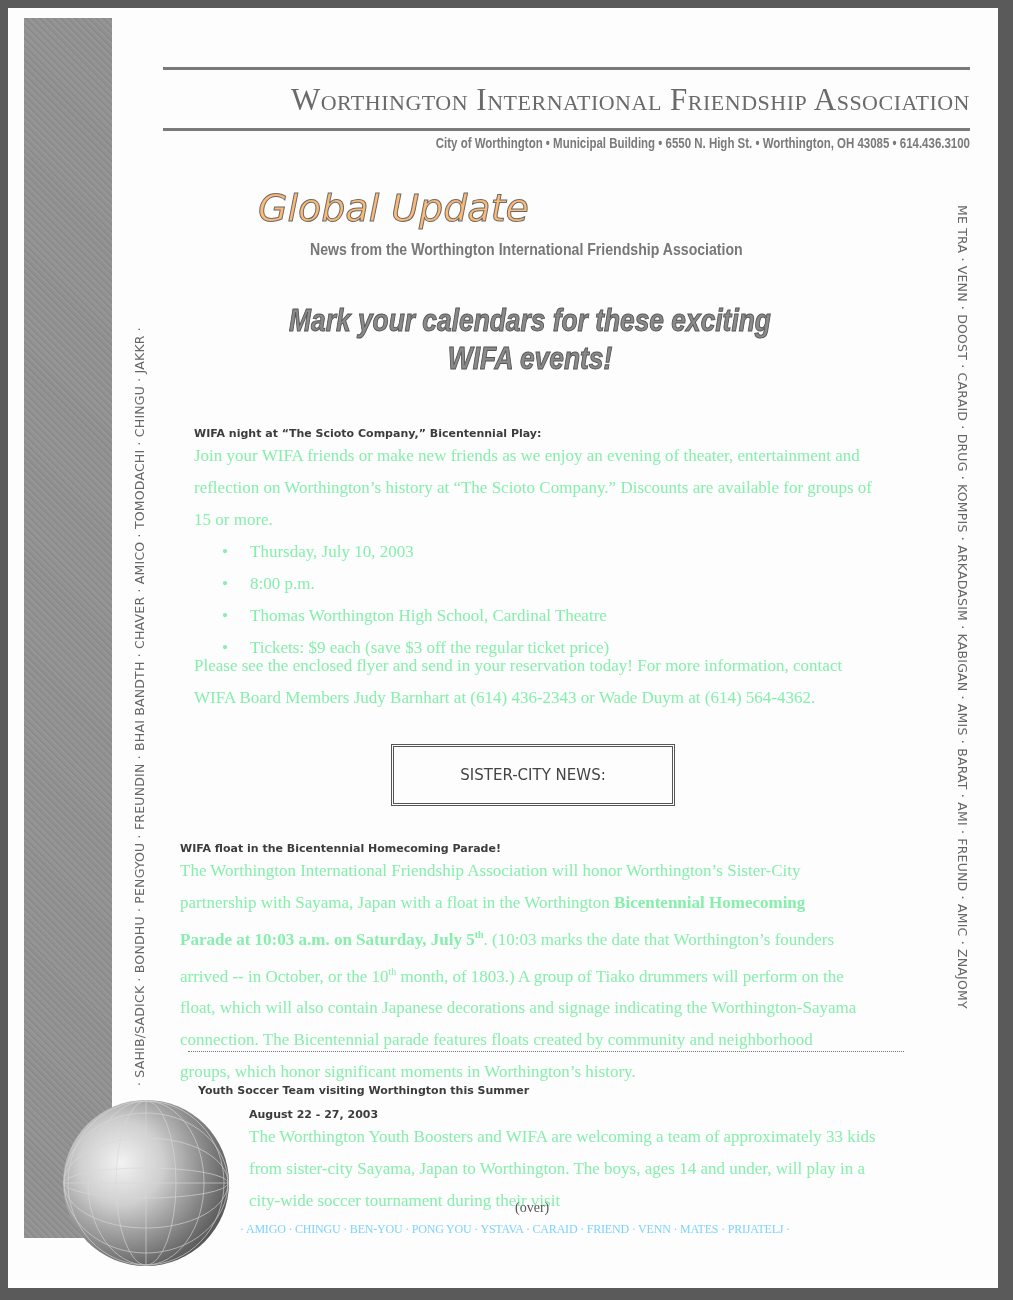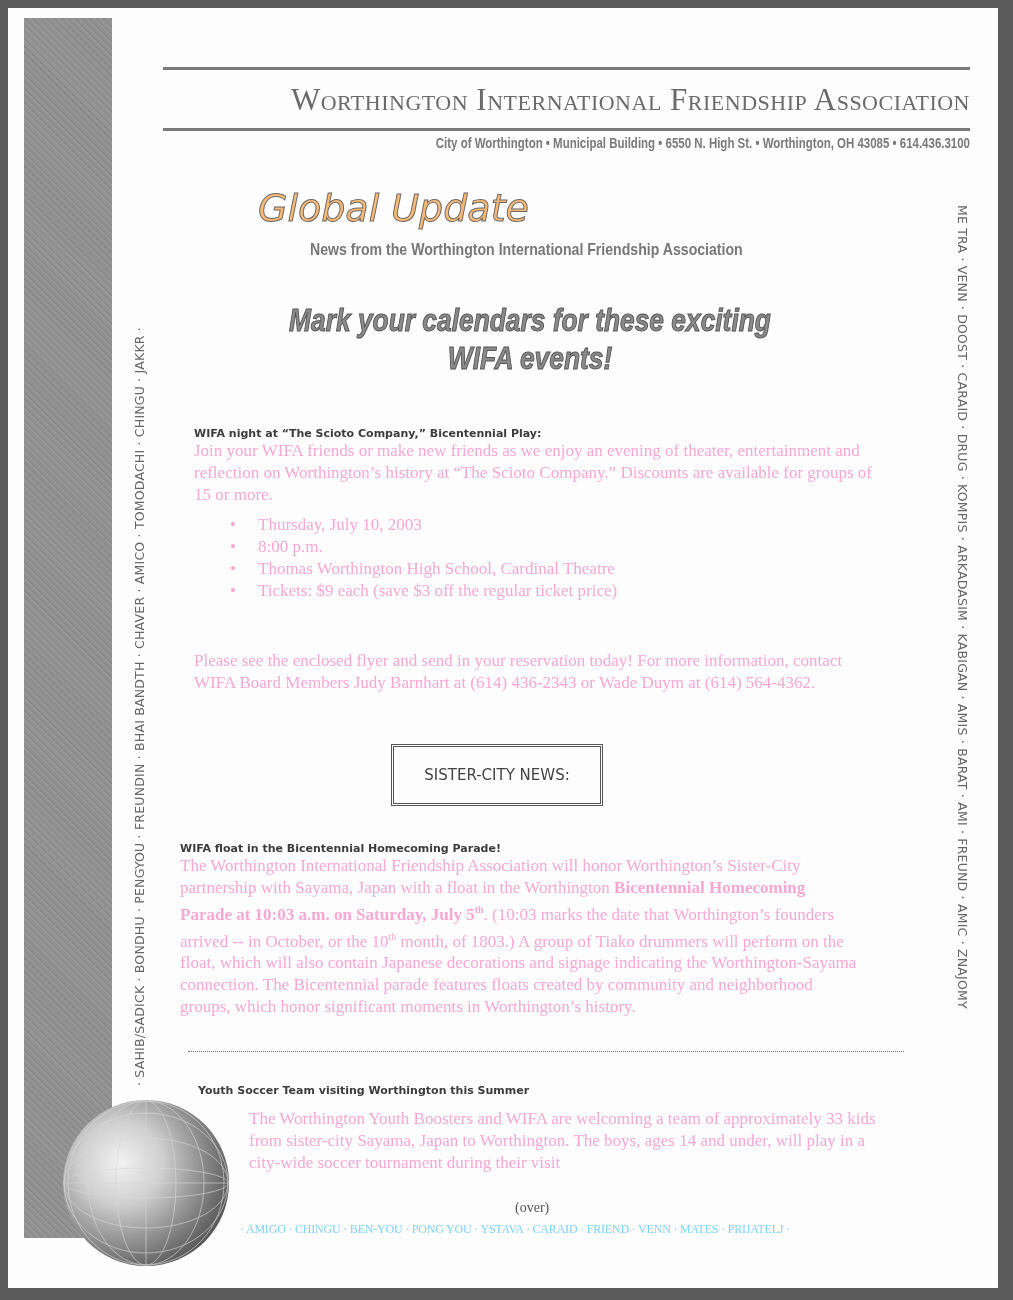--- a/index.html
+++ b/index.html
@@ -41,29 +41,29 @@
   .mark-cal {
     position: absolute; left: 200px; width: 660px; top: 302px; text-align: center;
     font-family: "Liberation Sans", sans-serif; font-weight: bold; font-style: italic;
     font-size: 31px; line-height: 38px; color: #8a8a8a; -webkit-text-stroke: 1px #555;
     transform: scaleX(0.85); transform-origin: center;
   }
   .h-comic {
     font-family: "DejaVu Sans", sans-serif; font-weight: bold; font-size: 11px; color: #3c3c3c;
   }
   .body-text {
-    font-family: "Liberation Serif", serif; font-size: 17px; line-height: 22px; color: #f9a8d4;
+    font-family: "Liberation Serif", serif; font-size: 17px; line-height: 32px; color: #86efac;
   }
   .sec1 { position: absolute; left: 194px; top: 427px; width: 680px; }
-  .sec1 ul { margin: 8px; padding-left: 56px; list-style: none; }
+  .sec1 ul { margin: 0; padding-left: 56px; list-style: none; }
   .sec1 li { position: relative; }
   .sec1 li::before { content: "\2022"; position: absolute; left: -28px; }
   .contact { position: absolute; left: 194px; top: 650px; width: 680px; }
   .sister-box {
-    position: absolute; left: 391px; top: 744px; width: 212px; height: 62px;
+    position: absolute; left: 391px; top: 744px; width: 284px; height: 62px;
     border: 3px double #555; box-sizing: border-box;
     display: flex; align-items: center; justify-content: center;
   }
   .sister-box span { font-family: "DejaVu Sans", sans-serif; font-size: 15px; color: #444; }
   .sec2 { position: absolute; left: 180px; top: 842px; width: 680px; }
   .dotted {
     position: absolute; left: 188px; top: 1051px; width: 716px; border-top: 1px dotted #777;
   }
   .sec3-h { position: absolute; left: 198px; top: 1084px; }
   .sec3 { position: absolute; left: 249px; top: 1108px; width: 640px; }
@@ -133,20 +133,21 @@
 
 <div class="sec2">
   <div class="h-comic">WIFA float in the Bicentennial Homecoming Parade!</div>
   <div class="body-text"><span>The Worthington International Friendship Association will honor Worthington’s Sister-City partnership with Sayama, Japan with a float in the Worthington </span><b><span>Bicentennial Homecoming Parade at 10:03 a.m. on Saturday, July 5</span><sup style="font-size:10px">th</sup></b><span>. (10:03 marks the date that Worthington’s founders arrived  -- in October, or the 10</span><sup style="font-size:10px">th</sup><span> month, of 1803.)  A group of Tiako drummers will perform on the float, which will also contain Japanese decorations and signage indicating the Worthington-Sayama connection.  The Bicentennial parade features floats created by community and neighborhood groups, which honor significant moments in Worthington’s history.</span></div>
 </div>
 
 <div class="dotted"></div>
 
 <div class="sec3-h h-comic">Youth Soccer Team visiting Worthington this Summer</div>
 <div class="sec3">
+  <div class="h-comic">August 22 - 27, 2003</div>
   <div class="body-text">The Worthington Youth Boosters and WIFA are welcoming a team of approximately 33 kids from sister-city Sayama, Japan to Worthington. The boys, ages 14 and under, will play in a city-wide soccer tournament during their visit</div>
 </div>
 
 <div class="globe">
   <svg width="166" height="166" viewBox="0 0 166 166">
     <g fill="none" stroke="#d8d8d8" stroke-width="0.8" opacity="0.8">
       <ellipse cx="83" cy="83" rx="30" ry="82"></ellipse>
       <ellipse cx="83" cy="83" rx="58" ry="82"></ellipse>
       <ellipse cx="83" cy="83" rx="78" ry="82"></ellipse>
       <line x1="83" y1="1" x2="83" y2="165"></line>

